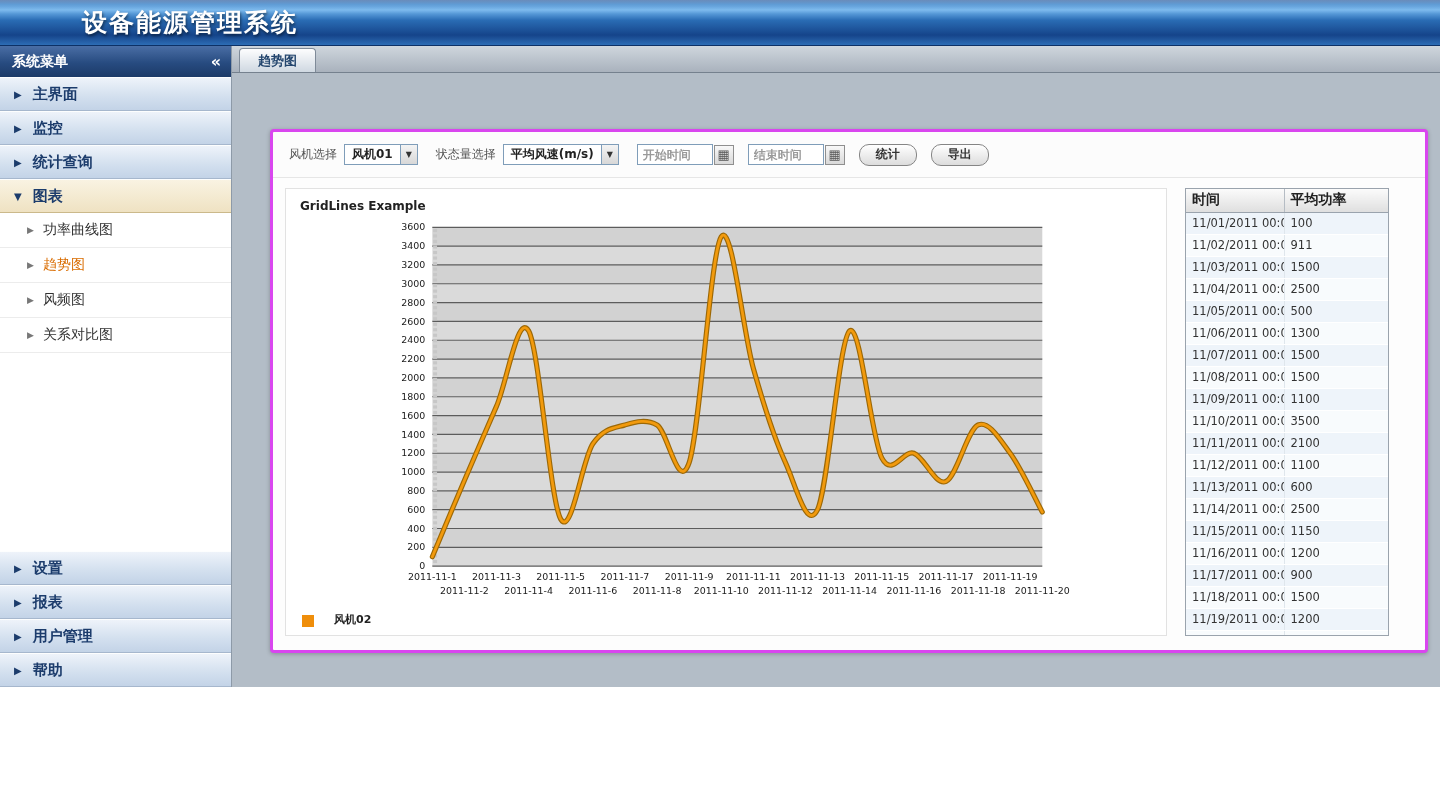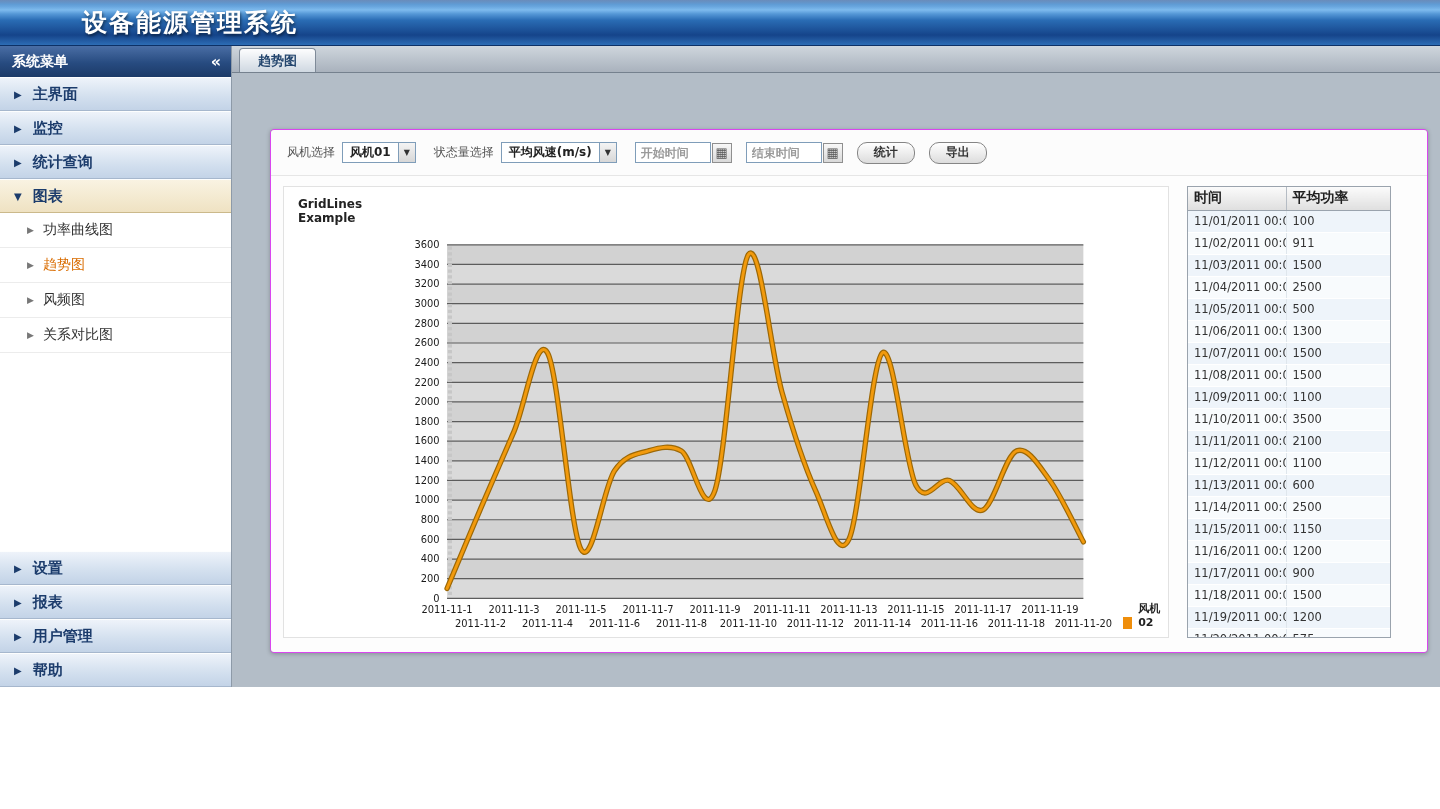--- a/index.html
+++ b/index.html
@@ -34,44 +34,44 @@
   .side-spacer{flex:1;background:#fff;}
 
   
   .main{flex:1;display:flex;flex-direction:column;background:#b3bdc7;min-width:0;}
   .tabbar{height:27px;flex:none;background:linear-gradient(180deg,#cfd6dd,#a9b2bd);
     border-bottom:1px solid #75818e;display:flex;align-items:flex-end;padding-left:7px;}
   .tab{height:24px;padding:0 18px;display:flex;align-items:center;cursor:pointer;
     background:linear-gradient(180deg,#fdfdfe,#cfd8e1);border:1px solid #7e8a98;border-bottom:none;
     border-radius:4px 4px 0 0;font-size:13px;font-weight:bold;color:#24466e;}
   .content{flex:1;padding:56px 12px 34px 38px;display:flex;min-height:0;}
-  .panel{flex:1;background:#a3a3a3;border:1px solid #d946ef;border-radius:4px;overflow:hidden;
+  .panel{flex:1;background:#a3a3a3;border:3px solid #d946ef;border-radius:4px;overflow:hidden;
     display:flex;flex-direction:column;box-shadow:0 1px 4px rgba(0,0,0,.25);}
 
   
   .toolbar{height:46px;flex:none;display:flex;align-items:center;padding:0 16px;
     background:#fcfcfc;border-bottom:1px solid #e6e6e6;font-size:12px;color:#555;}
   .tlabel{margin-right:7px;white-space:nowrap;}
   .combo{display:flex;border:1px solid #7f9db9;background:#fff;height:21px;margin-right:18px;}
   .combo-text{padding:0 7px;font-size:12px;font-weight:bold;color:#222;display:flex;align-items:center;min-width:52px;white-space:nowrap;}
   .combo-btn{width:17px;background:linear-gradient(180deg,#f4f4f4,#d7d7d7);border-left:1px solid #7f9db9;
     display:flex;align-items:center;justify-content:center;font-size:8px;color:#333;cursor:pointer;}
   .tinput{width:76px;height:21px;border:1px solid #7f9db9;font-size:12px;padding:0 5px;color:#333;font-weight:bold;}
   .tinput::placeholder{color:#9a9a9a;}
   .cal-btn{width:20px;height:20px;border:1px solid #8f8f8f;background:linear-gradient(180deg,#f8f8f8,#d9d9d9);
     display:flex;align-items:center;justify-content:center;font-size:13px;color:#555;cursor:pointer;margin:0 14px 0 1px;}
   .btn{height:22px;padding:0 16px;border:1px solid #858585;border-radius:10px;cursor:pointer;
     background:linear-gradient(180deg,#ffffff,#dcdcdc);font-size:12px;font-weight:bold;color:#333;margin-right:14px;}
 
   
   .panel-body{flex:1;display:flex;padding:10px 36px 14px 12px;gap:18px;min-height:0;background:#fdfdfd;}
-  .chart-card{flex:1;background:#fff;border:1px solid #e2e2e2;display:flex;flex-direction:row;
+  .chart-card{flex:1;background:#fff;border:1px solid #e2e2e2;display:flex;flex-direction:column;
     padding:8px 0 8px 10px;min-width:0;}
   .chart-title{font-size:12px;font-weight:bold;color:#222;margin:2px 0 8px 4px;}
-  .legend{display:flex;align-items:flex-end;gap:6px;margin:8px 0 0 6px;}
+  .legend{display:flex;align-items:flex-end;gap:20px;margin:8px 0 0 6px;}
   .legend-swatch{width:12px;height:12px;background:#ef8e0b;}
   .legend-label{font-size:11px;font-weight:bold;color:#222;}
 
   
   .table-card{width:204px;flex:none;background:#fff;border:1px solid #9aa3ad;position:relative;overflow:hidden;}
   .vline{position:absolute;left:98px;top:0;bottom:0;width:1px;background:#c9cfd6;}
   .dtable{border-collapse:collapse;width:100%;table-layout:fixed;position:relative;}
   .dtable th{height:23px;background:linear-gradient(180deg,#fbfbfb,#dfdfdf);
     border-bottom:1px solid #9aa3ad;border-right:1px solid #b5bcc4;
     font-size:14px;font-weight:bold;color:#222;text-align:left;padding-left:6px;}

